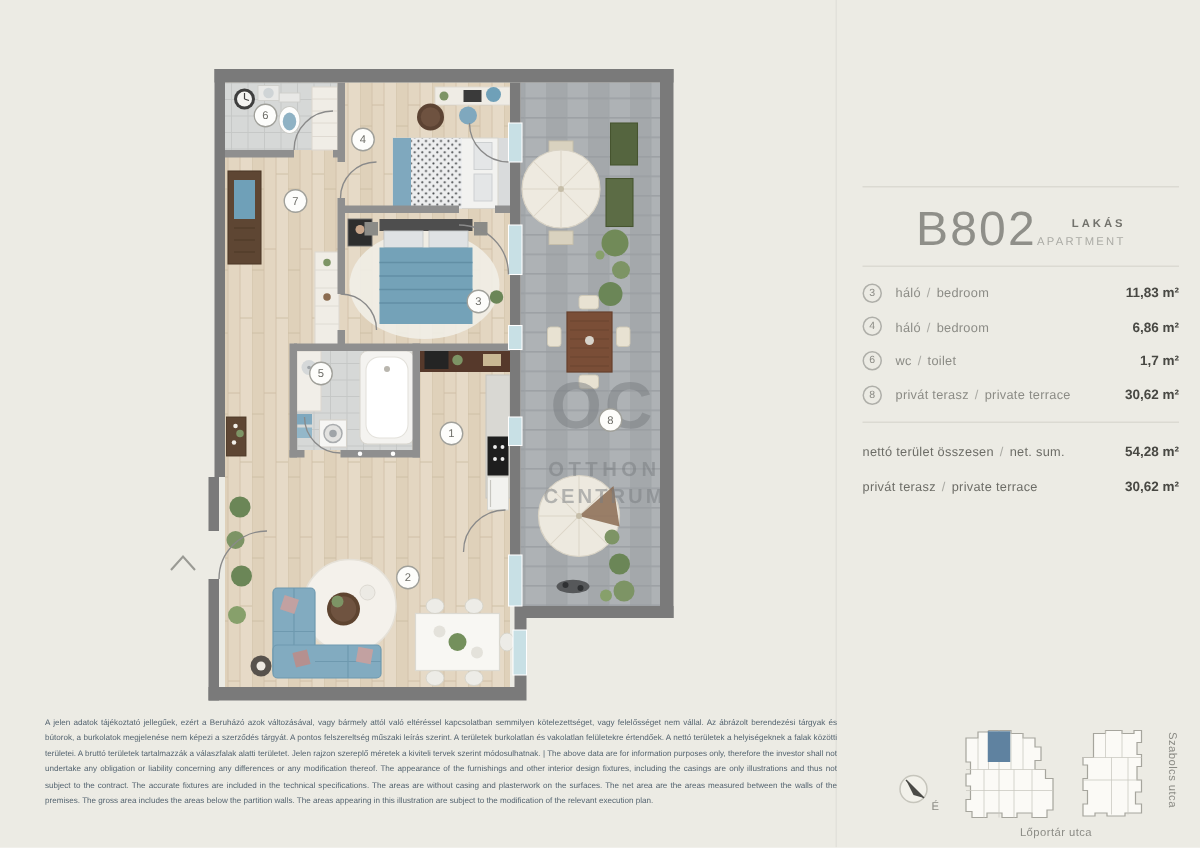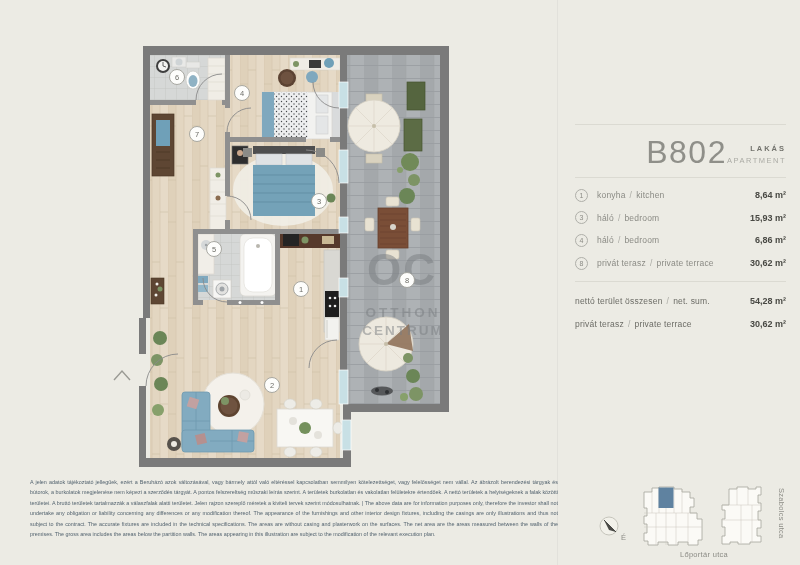--- a/index.html
+++ b/index.html
@@ -5,21 +5,21 @@
   html,body{margin:0;padding:0;}
   .page{position:relative;width:800px;height:565px;background:#ECEBE4;overflow:hidden;
         font-family:"Liberation Sans",sans-serif;}
   .vdiv{position:absolute;left:557px;top:0;width:1px;height:565px;background:rgba(0,0,0,0.04);}
   svg{position:absolute;left:0;top:0;}
   svg text{font-family:"Liberation Sans",sans-serif;}
 
   
   .panel{position:absolute;left:575px;top:124px;width:211px;}
   .hr{border-top:1px solid #DBDAD2;}
-  .p-head{display:flex;justify-content:flex-end;align-items:flex-end;padding:12px 0 10px;}
+  .p-head{display:flex;justify-content:center;align-items:flex-end;padding:12px 0 10px;}
   .unit-id{font-size:32px;line-height:30px;color:#8F8F89;letter-spacing:1.5px;font-weight:400;}
   .unit-type{text-align:right;padding-bottom:2px;}
   .type-hu{font-size:7.5px;font-weight:700;letter-spacing:2px;color:#72726C;}
   .type-en{font-size:7.5px;letter-spacing:1.5px;color:#ABABA5;margin-top:3px;}
   .rooms-list{padding:6px 0 7px;}
   .room-row{display:flex;align-items:center;height:22.6px;}
   .badge{width:13px;height:13px;border:1px solid #AFAFA9;border-radius:50%;font-size:7px;
          color:#8B8B85;display:flex;align-items:center;justify-content:center;
          box-sizing:border-box;margin-right:9px;flex:none;}
   .rlabel{font-size:8.5px;color:#8B8B85;letter-spacing:0.2px;white-space:nowrap;}
@@ -350,35 +350,35 @@
       <div class="unit-id">B802</div>
       <div class="unit-type">
         <div class="type-hu">LAKÁS</div>
         <div class="type-en">APARTMENT</div>
       </div>
     </div>
     <div class="hr"></div>
 
     <div class="rooms-list">
       <div class="room-row">
-        <span class="badge">1</span>
-        <span class="rlabel"><span>konyha</span><span class="sep">/</span><span>kitchen</span></span>
-        <span class="rarea">8,64 m²</span>
-      </div>
-      <div class="room-row">
         <span class="badge">3</span>
         <span class="rlabel"><span>háló</span><span class="sep">/</span><span>bedroom</span></span>
-        <span class="rarea">15,93 m²</span>
+        <span class="rarea">11,83 m²</span>
       </div>
       <div class="room-row">
         <span class="badge">4</span>
         <span class="rlabel"><span>háló</span><span class="sep">/</span><span>bedroom</span></span>
         <span class="rarea">6,86 m²</span>
       </div>
       <div class="room-row">
+        <span class="badge">6</span>
+        <span class="rlabel"><span>wc</span><span class="sep">/</span><span>toilet</span></span>
+        <span class="rarea">1,7 m²</span>
+      </div>
+      <div class="room-row">
         <span class="badge">8</span>
         <span class="rlabel"><span>privát terasz</span><span class="sep">/</span><span>private terrace</span></span>
         <span class="rarea">30,62 m²</span>
       </div>
     </div>
 
     <div class="hr"></div>
 
     <div class="summary">
       <div class="sum-row">

